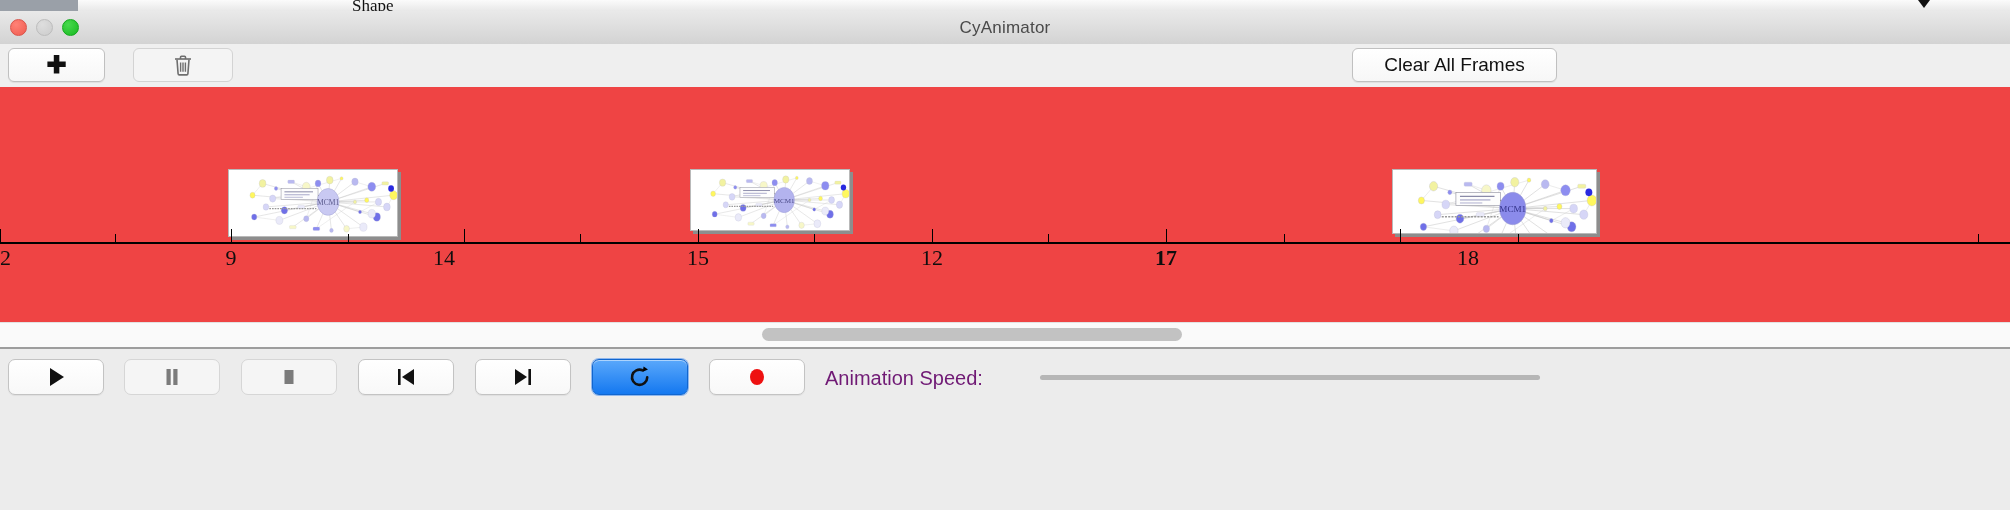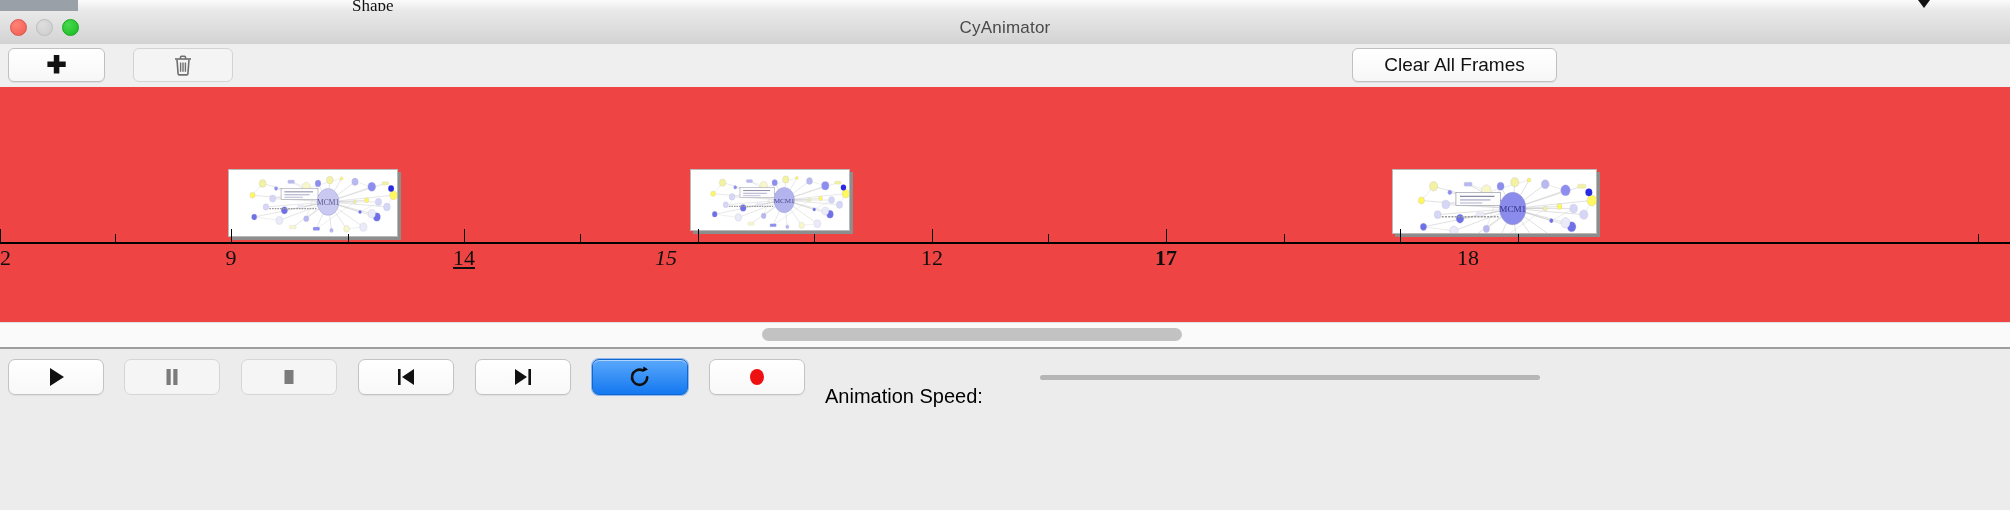--- a/index.html
+++ b/index.html
@@ -134,21 +134,21 @@
     cursor: pointer;
   }
   .cbtn.dim { background: #f5f5f5; border-color: #d6d6d6; box-shadow: none; }
   .cbtn.active {
     background: linear-gradient(#5aa8fb, #1478f0);
     border-color: #1166cf;
     box-shadow: 0 0 0 1px rgba(30,120,240,.45), inset 0 1px 0 rgba(255,255,255,.5);
   }
 
   .speed-label {
-    position: absolute; top: 36px; font-size: 20px; color: #000000; white-space: nowrap;
+    position: absolute; top: 18px; font-size: 20px; color: #701a75; white-space: nowrap;
   }
   .slider-track {
     position: absolute; top: 26px; height: 5px; border-radius: 3px; background: #b6b6b6;
     cursor: pointer;
   }
 </style>
 </head>
 <body>
 
 <div id="app">
@@ -468,24 +468,24 @@
       </div>
     <div class="ruler-line"></div>
     <div id="ticks-layer">
         <div class="tick" style="left: 0px;"></div>
         <div class="tick-label" style="left: 0px;">12</div>
         <div class="tick minor" style="left: 115px;"></div>
         <div class="tick" style="left: 231px;"></div>
         <div class="tick-label" style="left: 231px;">9</div>
         <div class="tick minor" style="left: 348px;"></div>
         <div class="tick" style="left: 464px;"></div>
-        <div class="tick-label" style="left: 464px; text-decoration: underline;">14</div>
+        <div class="tick-label" style="left: 444px;">14</div>
         <div class="tick minor" style="left: 580px;"></div>
         <div class="tick" style="left: 698px;"></div>
-        <div class="tick-label" style="left: 666px; font-style: italic;">15</div>
+        <div class="tick-label" style="left: 698px;">15</div>
         <div class="tick minor" style="left: 814px;"></div>
         <div class="tick" style="left: 932px;"></div>
         <div class="tick-label" style="left: 932px;">12</div>
         <div class="tick minor" style="left: 1048px;"></div>
         <div class="tick" style="left: 1166px;"></div>
         <div class="tick-label" style="left: 1166px; font-weight: bold;">17</div>
         <div class="tick minor" style="left: 1284px;"></div>
         <div class="tick" style="left: 1400px;"></div>
         <div class="tick-label" style="left: 1468px;">18</div>
         <div class="tick minor" style="left: 1518px;"></div>

